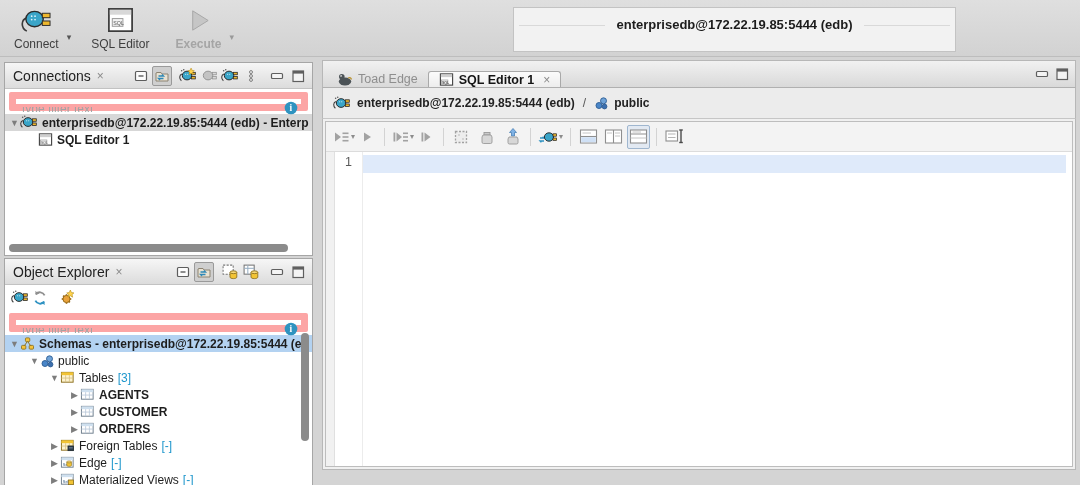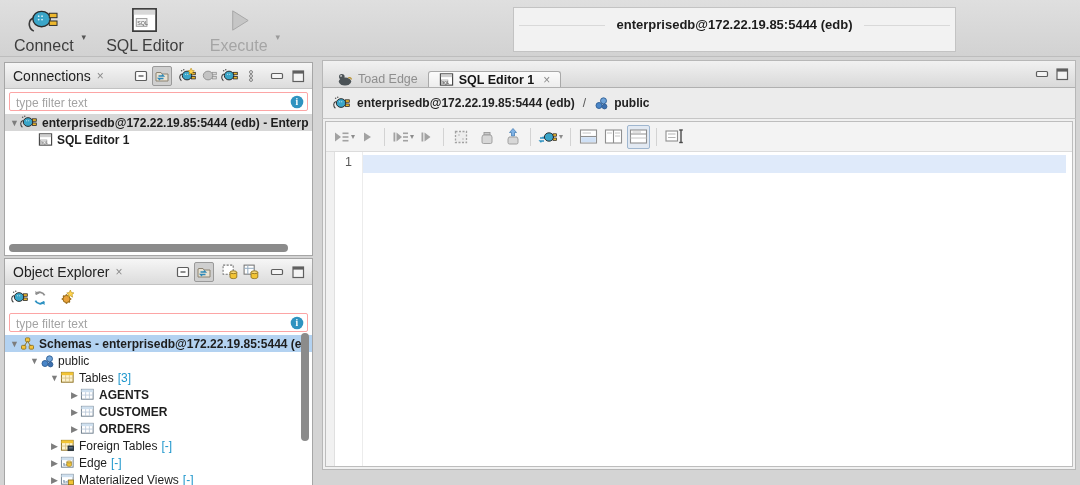--- a/index.html
+++ b/index.html
@@ -6,21 +6,21 @@
   html,body { width:1080px; height:485px; overflow:hidden; }
   body { font-family:"Liberation Sans", sans-serif; background:#d4d4d4; position:relative; }
   #app { position:absolute; inset:0; width:1080px; height:485px; }
 
   
   .topbar { position:absolute; left:0; top:0; width:1080px; height:57px;
             background:linear-gradient(#dfdfdf,#d2d2d2); border-bottom:1px solid #bdbdbd;
             display:flex; align-items:flex-start; padding:4px 8px 0 8px; }
   .tb-btn { display:flex; flex-direction:column; align-items:center; gap:2px;
             padding:2px 6px; margin-right:2px; cursor:default; }
-  .tb-btn .lbl { font-size:16px; color:#3e3e3e; }
+  .tb-btn .lbl { font-size:12px; color:#3e3e3e; }
   .tb-btn.disabled .lbl { color:#a5a5a5; }
   .tb-caret { font-size:9px; color:#555; align-self:center; margin:14px 6px 0 0; }
   .tb-caret.dim { color:#9a9a9a; }
 
   .conn-box { position:absolute; left:513px; top:7px; width:443px; height:45px;
               background:#f2f2f2; border:1px solid #c3c3c3;
               display:flex; align-items:flex-start; justify-content:center; padding-top:9px; }
   .conn-box .line { width:86px; border-top:1px solid #d9d9d9; margin-top:8px; }
   .conn-box .title { font-size:13px; font-weight:bold; color:#1c1c1c; margin:0 12px; white-space:nowrap; }
 
@@ -29,21 +29,21 @@
   .panel-head { height:26px; background:linear-gradient(#f6f6f6,#dcdcdc);
                 border-bottom:1px solid #c2c2c2; display:flex; align-items:center; padding:0 4px 0 8px; }
   .panel-title { font-size:14px; color:#222; white-space:nowrap; }
   .tab-close { color:#8a8a8a; font-size:12px; margin:0 8px 0 6px; }
   .head-spacer { flex:1; }
   .hbtn { width:20px; height:20px; display:flex; align-items:center; justify-content:center;
           border-radius:2px; margin-left:1px; }
   .hbtn.pressed { background:#cfcfcf; border:1px solid #9a9a9a; }
 
   .filter-wrap { padding:3px 4px; background:#fff; }
-  .filter-box { position:relative; height:19px; border:1px solid #fca5a5; border-radius:2px; background:#fff; }
+  .filter-box { position:relative; height:19px; border:7px solid #fca5a5; border-radius:2px; background:#fff; }
   .filter-box input { width:100%; height:100%; border:none; outline:none; background:transparent;
                       font-family:"Liberation Sans",sans-serif; font-size:12px; color:#333; padding:0 22px 0 6px; }
   .filter-box input::placeholder { color:#a3a3a3; }
   .filter-info { position:absolute; right:3px; top:2px; }
 
   
   .tree { font-size:12px; color:#1e1e1e; }
   .trow { display:flex; align-items:center; height:17px; white-space:nowrap; overflow:hidden; }
   .trow .tw { width:11px; font-size:9px; color:#7d7d7d; text-align:center; flex:none; }
   .trow .ti { flex:none; margin-right:4px; display:flex; }
@@ -336,21 +336,21 @@
     <span class="tb-caret">▾</span>
 
 
     <div class="tb-btn" style="margin-left:8px;">
       <svg width="29" height="29" viewBox="0 0 30 30">
           <use href="#sqlWinBig"></use>
         </svg>
       <span class="lbl">SQL Editor</span>
     </div>
 
-    <div class="tb-btn disabled" style="margin-left:12px;">
+    <div class="tb-btn disabled" style="margin-left:12px;font-weight:bold;">
       <svg width="29" height="29" viewBox="0 0 30 30">
           <use href="#playBig"></use>
         </svg>
       <span class="lbl">Execute</span>
     </div>
     <span class="tb-caret dim">▾</span>
 
     <div class="conn-box">
       <div class="line"></div>
       <div class="title">enterprisedb@172.22.19.85:5444 (edb)</div>

